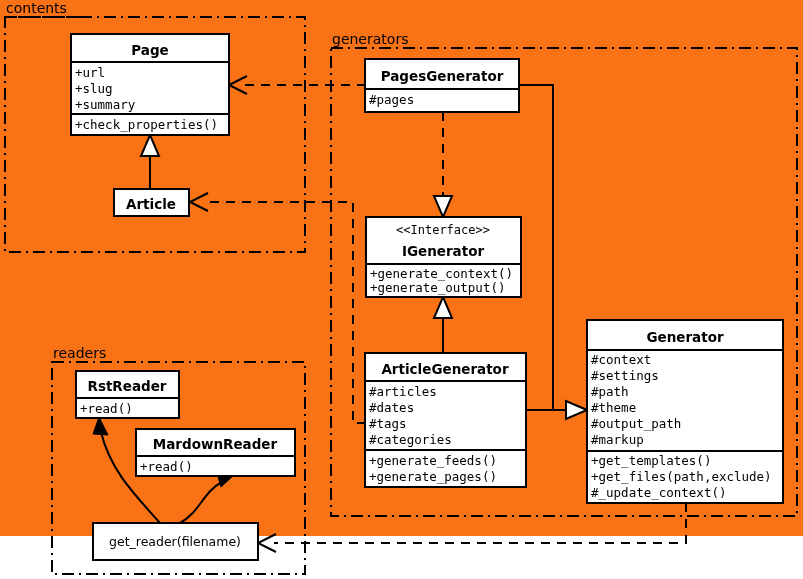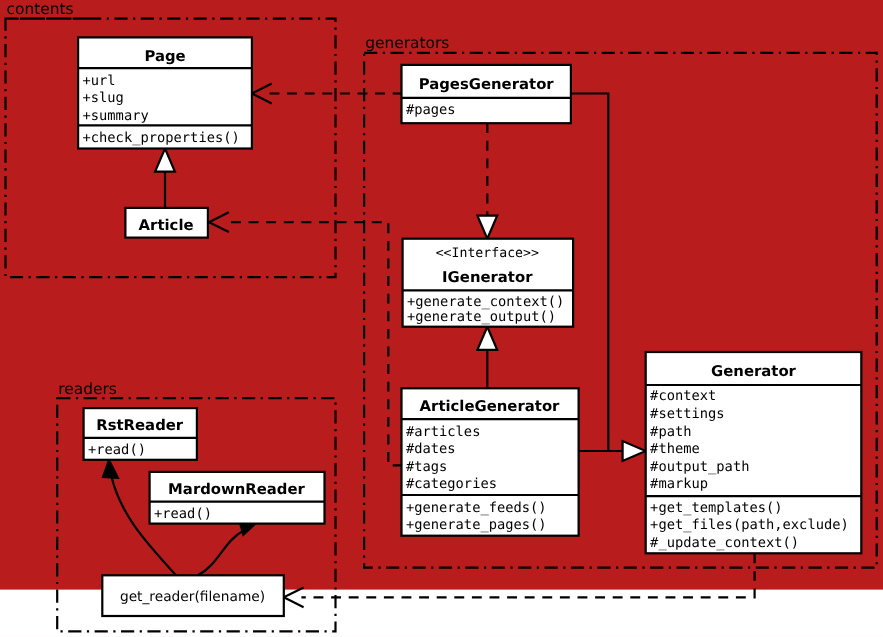--- a/index.html
+++ b/index.html
@@ -11,21 +11,21 @@
   body {
     width: 803px;
     height: 579px;
     overflow: hidden;
     font-family: "DejaVu Sans", sans-serif;
   }
   #diagram-root {
     position: relative;
     width: 803px;
     height: 536px;
-    background: #b91c1c;
+    background: #f97316;
   }
   svg.diagram-canvas {
     position: absolute;
     top: 0;
     left: 0;
     width: 803px;
     height: 579px;
     display: block;
   }
   

